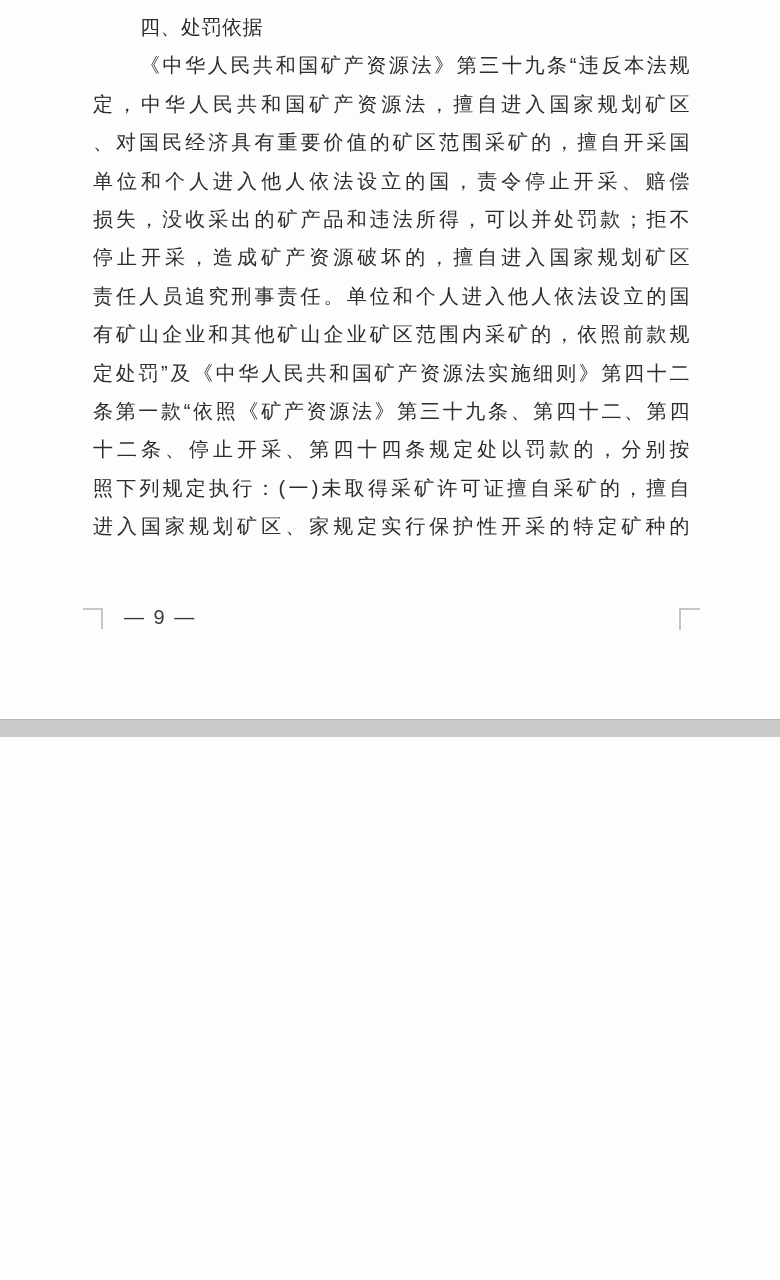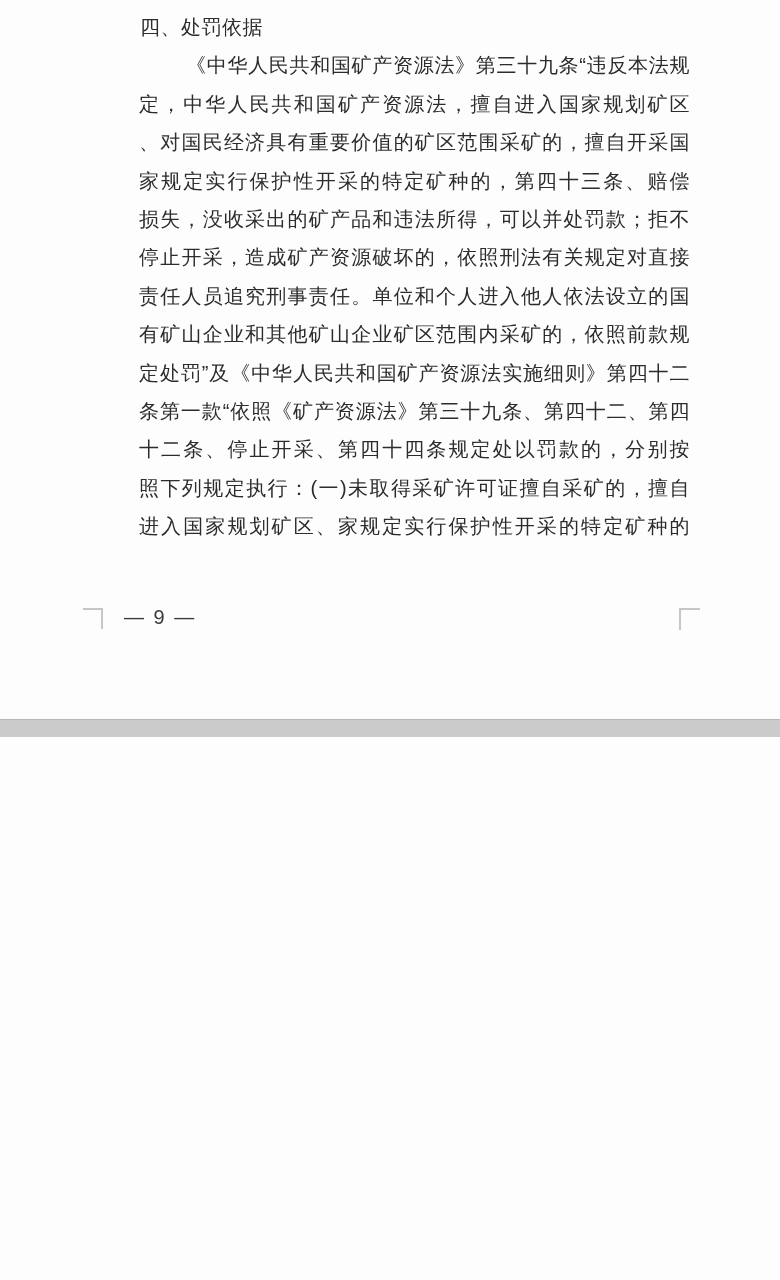--- a/index.html
+++ b/index.html
@@ -30,21 +30,20 @@
   .line {
     font-size: 20px;
     height: 38.4px;
     line-height: 38.4px;
     letter-spacing: 0.5px;
     text-align: left;
   }
   .line.just {
     text-align: justify;
     text-align-last: justify;
-    margin-left: 46px;
   }
   .line.indent { text-indent: 47px; }
   .page-number {
     position: absolute; left: 124px; top: 604px;
     font-size: 20px; color: #3b3b3b; letter-spacing: 2px;
     line-height: 26px;
   }
   .mark { position: absolute; box-sizing: border-box; }
   .mark-b-left  { left: 83px;  top: 608px; width: 20px; height: 21px;
                   border-top: 2px solid #c6c6c6; border-right: 2px solid #c6c6c6; }
@@ -53,23 +52,23 @@
 </style>
 </head>
 <body>
 
 <div id="page1" class="page">
   <div id="p1-text" class="textblock">
       <div class="line indent">四、处罚依据</div>
       <div class="line indent just">《中华人民共和国矿产资源法》第三十九条“违反本法规</div>
       <div class="line just">定，中华人民共和国矿产资源法，擅自进入国家规划矿区</div>
       <div class="line just">、对国民经济具有重要价值的矿区范围采矿的，擅自开采国</div>
-      <div class="line just">家规定实行保护性开采的特定矿种的，第四十三条、赔偿</div>
+      <div class="line just">单位和个人进入他人依法设立的国，责令停止开采、赔偿</div>
       <div class="line just">损失，没收采出的矿产品和违法所得，可以并处罚款；拒不</div>
-      <div class="line just">停止开采，造成矿产资源破坏的，依照刑法有关规定对直接</div>
+      <div class="line just">停止开采，造成矿产资源破坏的，擅自进入国家规划矿区</div>
       <div class="line just">责任人员追究刑事责任。单位和个人进入他人依法设立的国</div>
       <div class="line just">有矿山企业和其他矿山企业矿区范围内采矿的，依照前款规</div>
       <div class="line just">定处罚”及《中华人民共和国矿产资源法实施细则》第四十二</div>
       <div class="line just">条第一款“依照《矿产资源法》第三十九条、第四十二、第四</div>
       <div class="line just">十二条、停止开采、第四十四条规定处以罚款的，分别按</div>
       <div class="line just">照下列规定执行：(一)未取得采矿许可证擅自采矿的，擅自</div>
       <div class="line just">进入国家规划矿区、家规定实行保护性开采的特定矿种的</div>
     </div>
   <div class="page-number">— 9 —</div>
   <div class="mark mark-b-left"></div>

